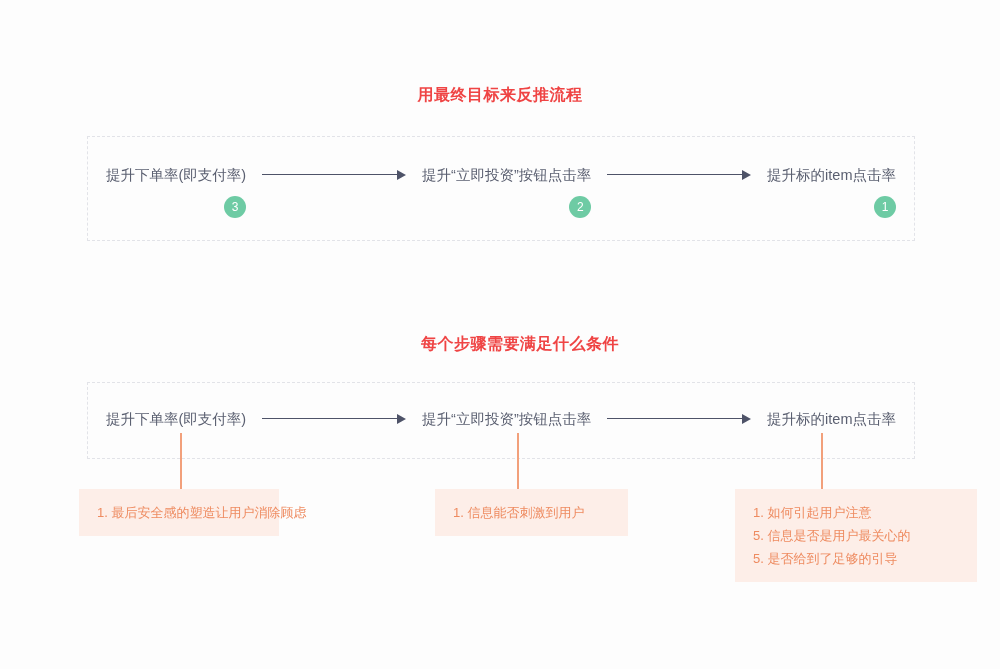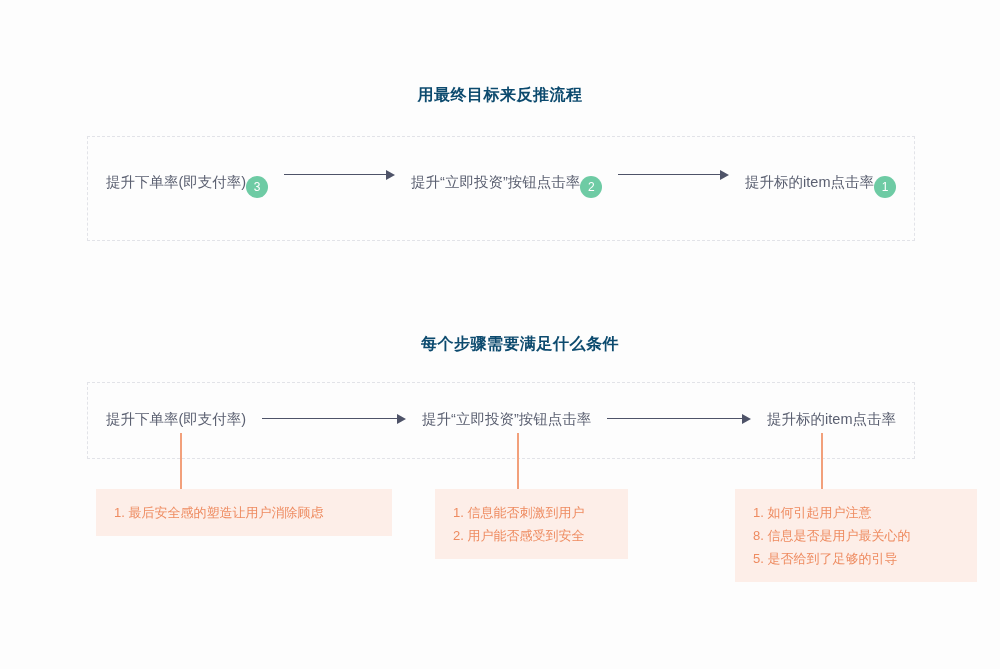--- a/index.html
+++ b/index.html
@@ -17,21 +17,21 @@
   }
 
   
   .section-title {
     position: absolute;
     width: 100%;
     left: 0;
     text-align: center;
     font-size: 16px;
     font-weight: bold;
-    color: #0c4a6e;
+    color: #ef4444;
     letter-spacing: 0.5px;
   }
   #title-1 { top: 85px; }
   #title-2 { top: 334px; margin-left: 20px; }
 
   
   .dashed-box {
     position: absolute;
     border: 1px dashed #e2e3e8;
     box-sizing: border-box;
@@ -57,22 +57,22 @@
     align-items: flex-start;
     justify-content: space-between;
     width: 790px;
     left: 106px;
   }
   #flow-row-1 { top: 165px; }
   #flow-row-2 { top: 409px; }
 
   .flow-node {
     display: flex;
-    flex-direction: row;
-    align-items: center;
+    flex-direction: column;
+    align-items: flex-end;
     flex: 0 0 auto;
   }
   .node-label {
     font-size: 14.5px;
     color: #5a5f70;
     white-space: nowrap;
     line-height: 20px;
     font-weight: 500;
   }
   .node-badge {
@@ -129,21 +129,21 @@
   #v-connector-2 { left: 517px; }
   #v-connector-3 { left: 821px; }
 
   
   .cond-box {
     position: absolute;
     background: #fdeee8;
     box-sizing: border-box;
     padding: 12px 18px 12px 18px;
   }
-  #cond-box-1 { left: 96px;  top: 489px; width: 296px; }
+  #cond-box-1 { left: 79px;  top: 489px; width: 200px; }
   #cond-box-2 { left: 435px; top: 489px; width: 193px; }
   #cond-box-3 { left: 735px; top: 489px; width: 242px; }
 
   .cond-item {
     font-size: 13px;
     line-height: 23px;
     color: #ee8b60;
     white-space: nowrap;
     font-weight: 500;
   }
@@ -205,20 +205,19 @@
 <div class="v-connector" id="v-connector-1"></div>
 <div class="v-connector" id="v-connector-2"></div>
 <div class="v-connector" id="v-connector-3"></div>
 
 <div class="cond-box" id="cond-box-1">
   <div class="cond-item">1. 最后安全感的塑造让用户消除顾虑</div>
 </div>
 
 <div class="cond-box" id="cond-box-2">
   <div class="cond-item">1. 信息能否刺激到用户</div>
-  <div class="cond-item">2. 用户能否感受到安全</div>
 </div>
 
 <div class="cond-box" id="cond-box-3">
   <div class="cond-item">1. 如何引起用户注意</div>
-  <div class="cond-item">8. 信息是否是用户最关心的</div>
+  <div class="cond-item">5. 信息是否是用户最关心的</div>
   <div class="cond-item">5. 是否给到了足够的引导</div>
 </div>
 
 </body></html>

